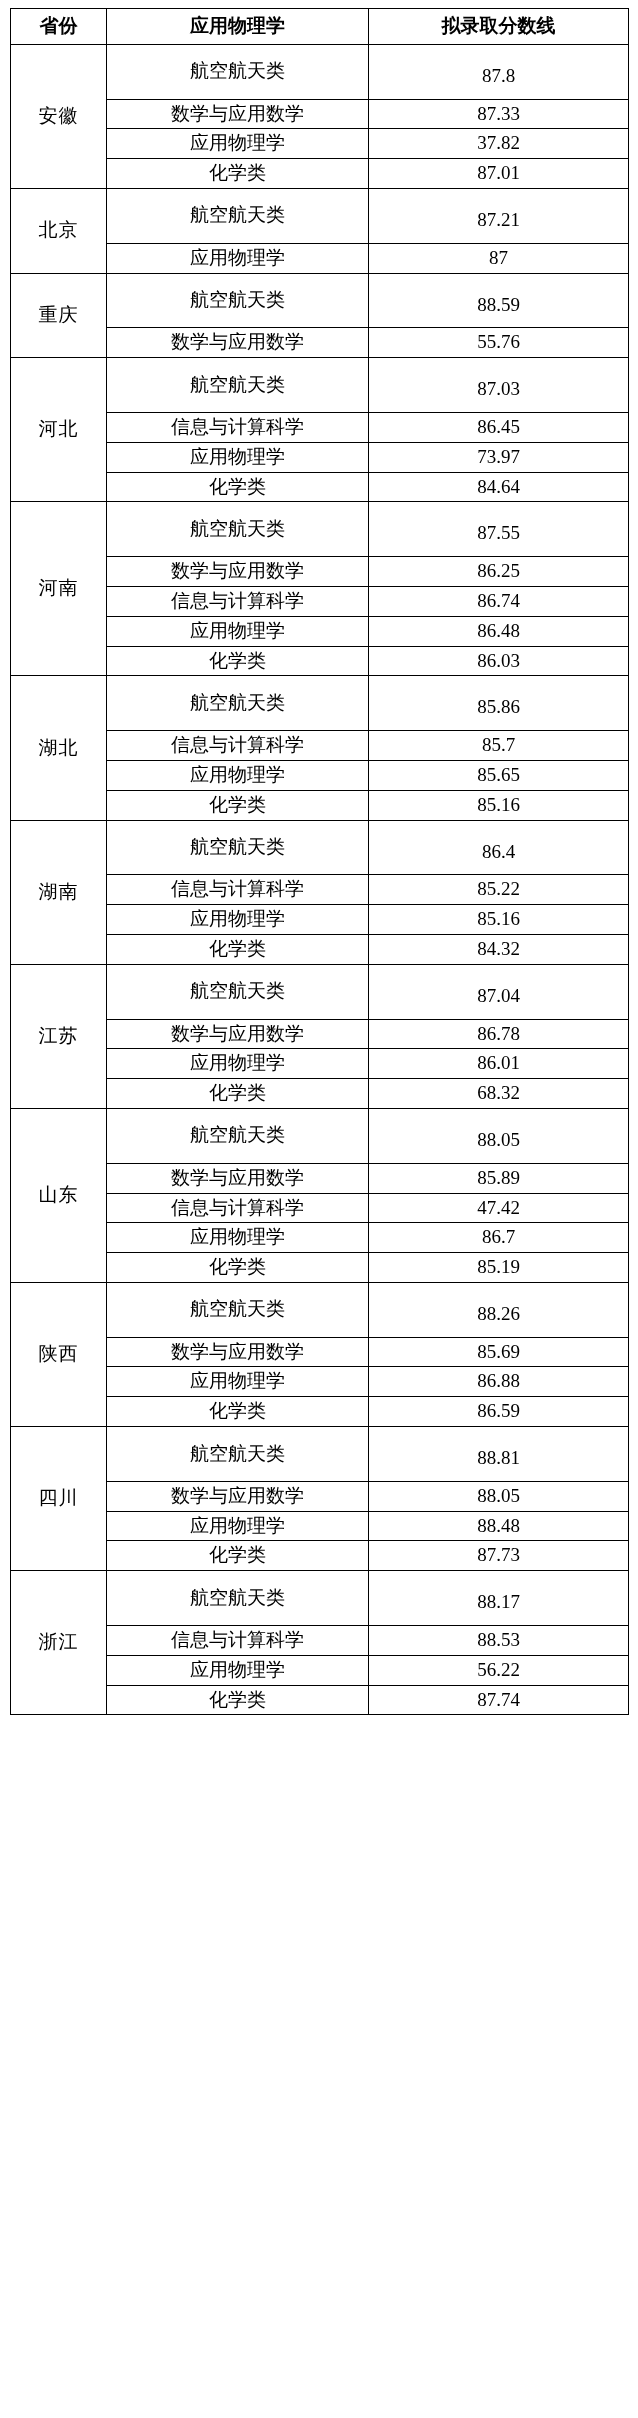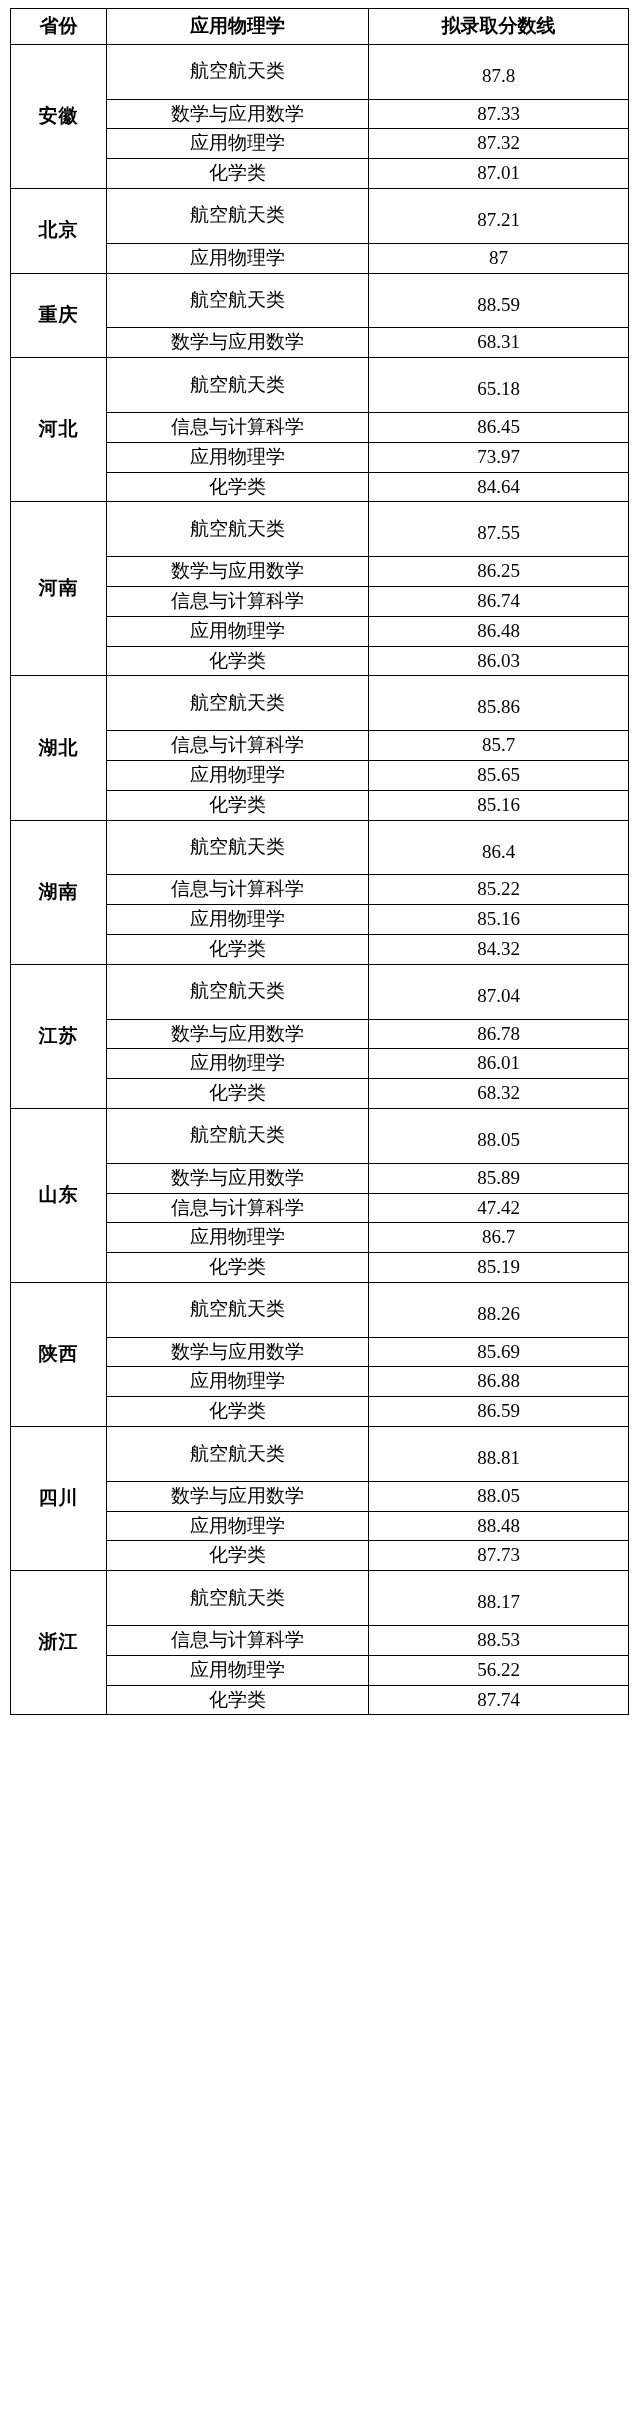--- a/index.html
+++ b/index.html
@@ -36,21 +36,20 @@
     font-size: 19px;
     padding: 6px 2px;
   }
   col.c-prov { width: 96px; }
   col.c-major { width: 262px; }
   col.c-score { width: 260px; }
 
   td.province {
     font-size: 20px;
     letter-spacing: 1px;
-    font-weight: bold;
   }
   td.major {
     font-size: 19px;
   }
   td.major.first {
     padding-top: 11px;
     padding-bottom: 11px;
   }
   td.score {
     font-size: 19px;
@@ -90,21 +89,21 @@
           <td class="province" rowspan="4">安徽</td>
           <td class="major first">航空航天类</td>
           <td class="score first">87.8</td>
         </tr>
         <tr>
           <td class="major">数学与应用数学</td>
           <td class="score">87.33</td>
         </tr>
         <tr>
           <td class="major">应用物理学</td>
-          <td class="score">87.32</td>
+          <td class="score">37.82</td>
         </tr>
         <tr>
           <td class="major">化学类</td>
           <td class="score">87.01</td>
         </tr>
         <tr>
           <td class="province" rowspan="2">北京</td>
           <td class="major first">航空航天类</td>
           <td class="score first">87.21</td>
         </tr>
@@ -112,26 +111,26 @@
           <td class="major">应用物理学</td>
           <td class="score">87</td>
         </tr>
         <tr>
           <td class="province" rowspan="2">重庆</td>
           <td class="major first">航空航天类</td>
           <td class="score first">88.59</td>
         </tr>
         <tr>
           <td class="major">数学与应用数学</td>
-          <td class="score">68.31</td>
+          <td class="score">55.76</td>
         </tr>
         <tr>
           <td class="province" rowspan="4">河北</td>
           <td class="major first">航空航天类</td>
-          <td class="score first">65.18</td>
+          <td class="score first">87.03</td>
         </tr>
         <tr>
           <td class="major">信息与计算科学</td>
           <td class="score">86.45</td>
         </tr>
         <tr>
           <td class="major">应用物理学</td>
           <td class="score">73.97</td>
         </tr>
         <tr>

